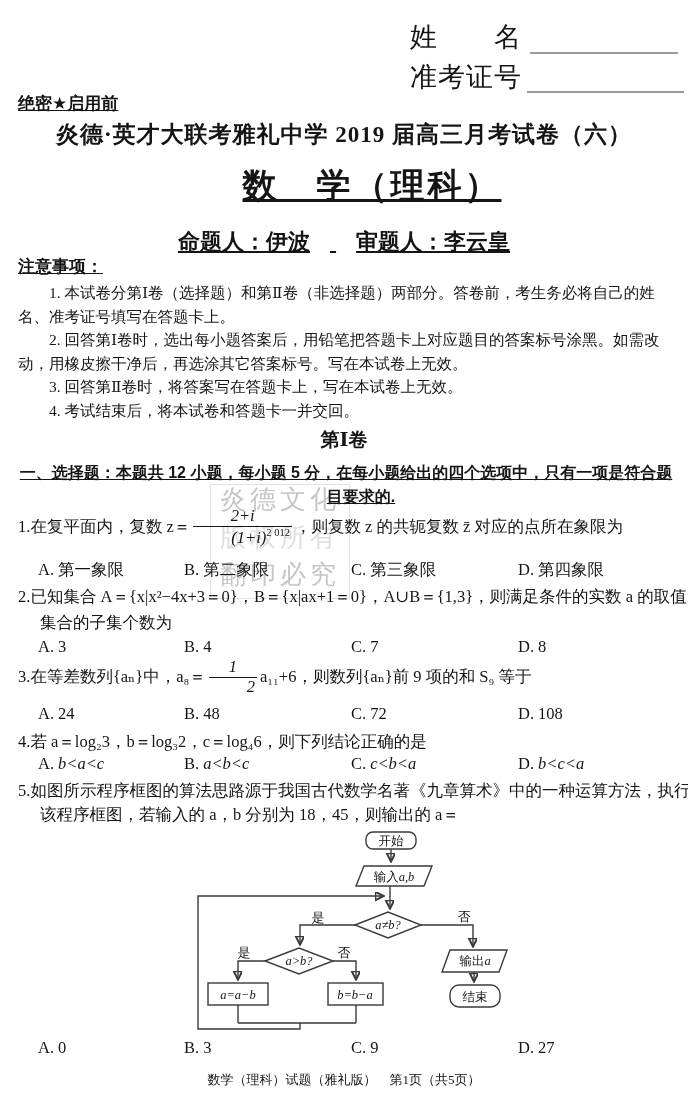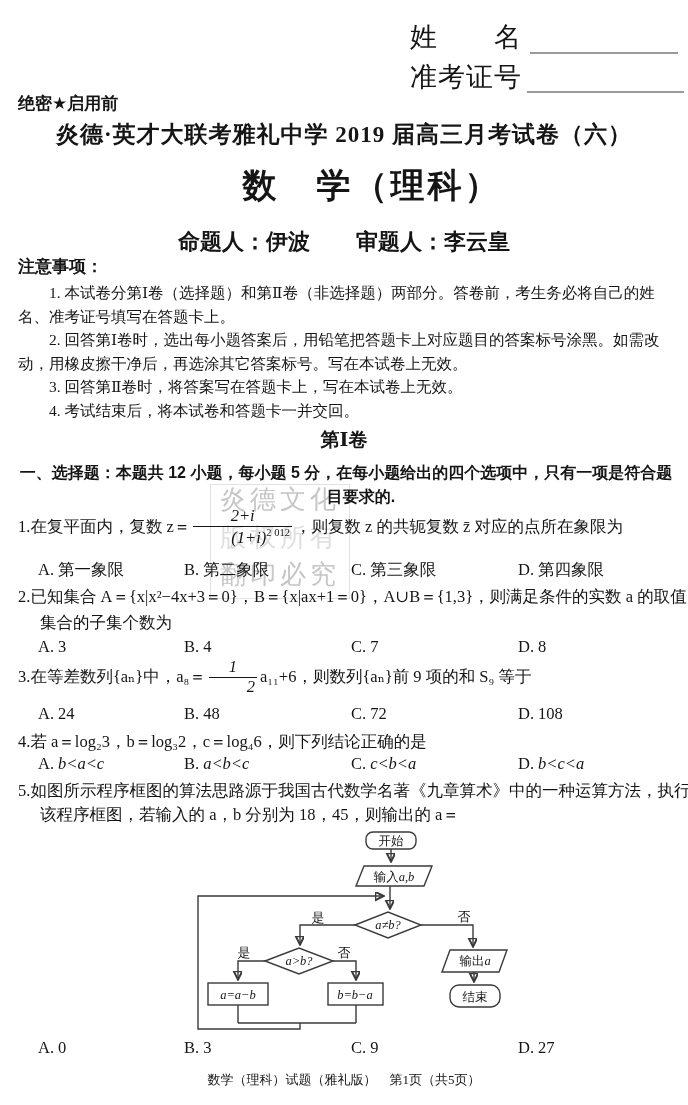--- a/index.html
+++ b/index.html
@@ -3,21 +3,21 @@
 <meta charset="utf-8">
 <style>
   html,body { margin:0; padding:0; background:#ffffff; }
   .page {
     position:relative; width:688px; height:1105px; margin:0 auto;
     background:#ffffff; color:#151515; overflow:hidden;
     font-family:"Liberation Serif","DejaVu Serif",serif;
   }
   .abs { position:absolute; }
   .center { left:0; width:688px; text-align:center; }
-  .heiti { font-family:"Liberation Sans","DejaVu Sans",sans-serif; font-weight:bold; }
+  .heiti { font-family:"Liberation Sans","DejaVu Sans",sans-serif; font-weight:bold;text-decoration:underline; }
 
   
   .fill-label { font-size:27px; letter-spacing:1px; }
   .fill-line { height:2px; background:#9a9a9a; }
 
   .secrecy { font-size:17px; }
 
   .exam-title { top:119px; font-size:23px; font-weight:bold; letter-spacing:1px; }
   .subject   { top:163px; font-size:34px; letter-spacing:3px;padding-left:28px; }
   .persons   { top:227px; font-size:22px; }

